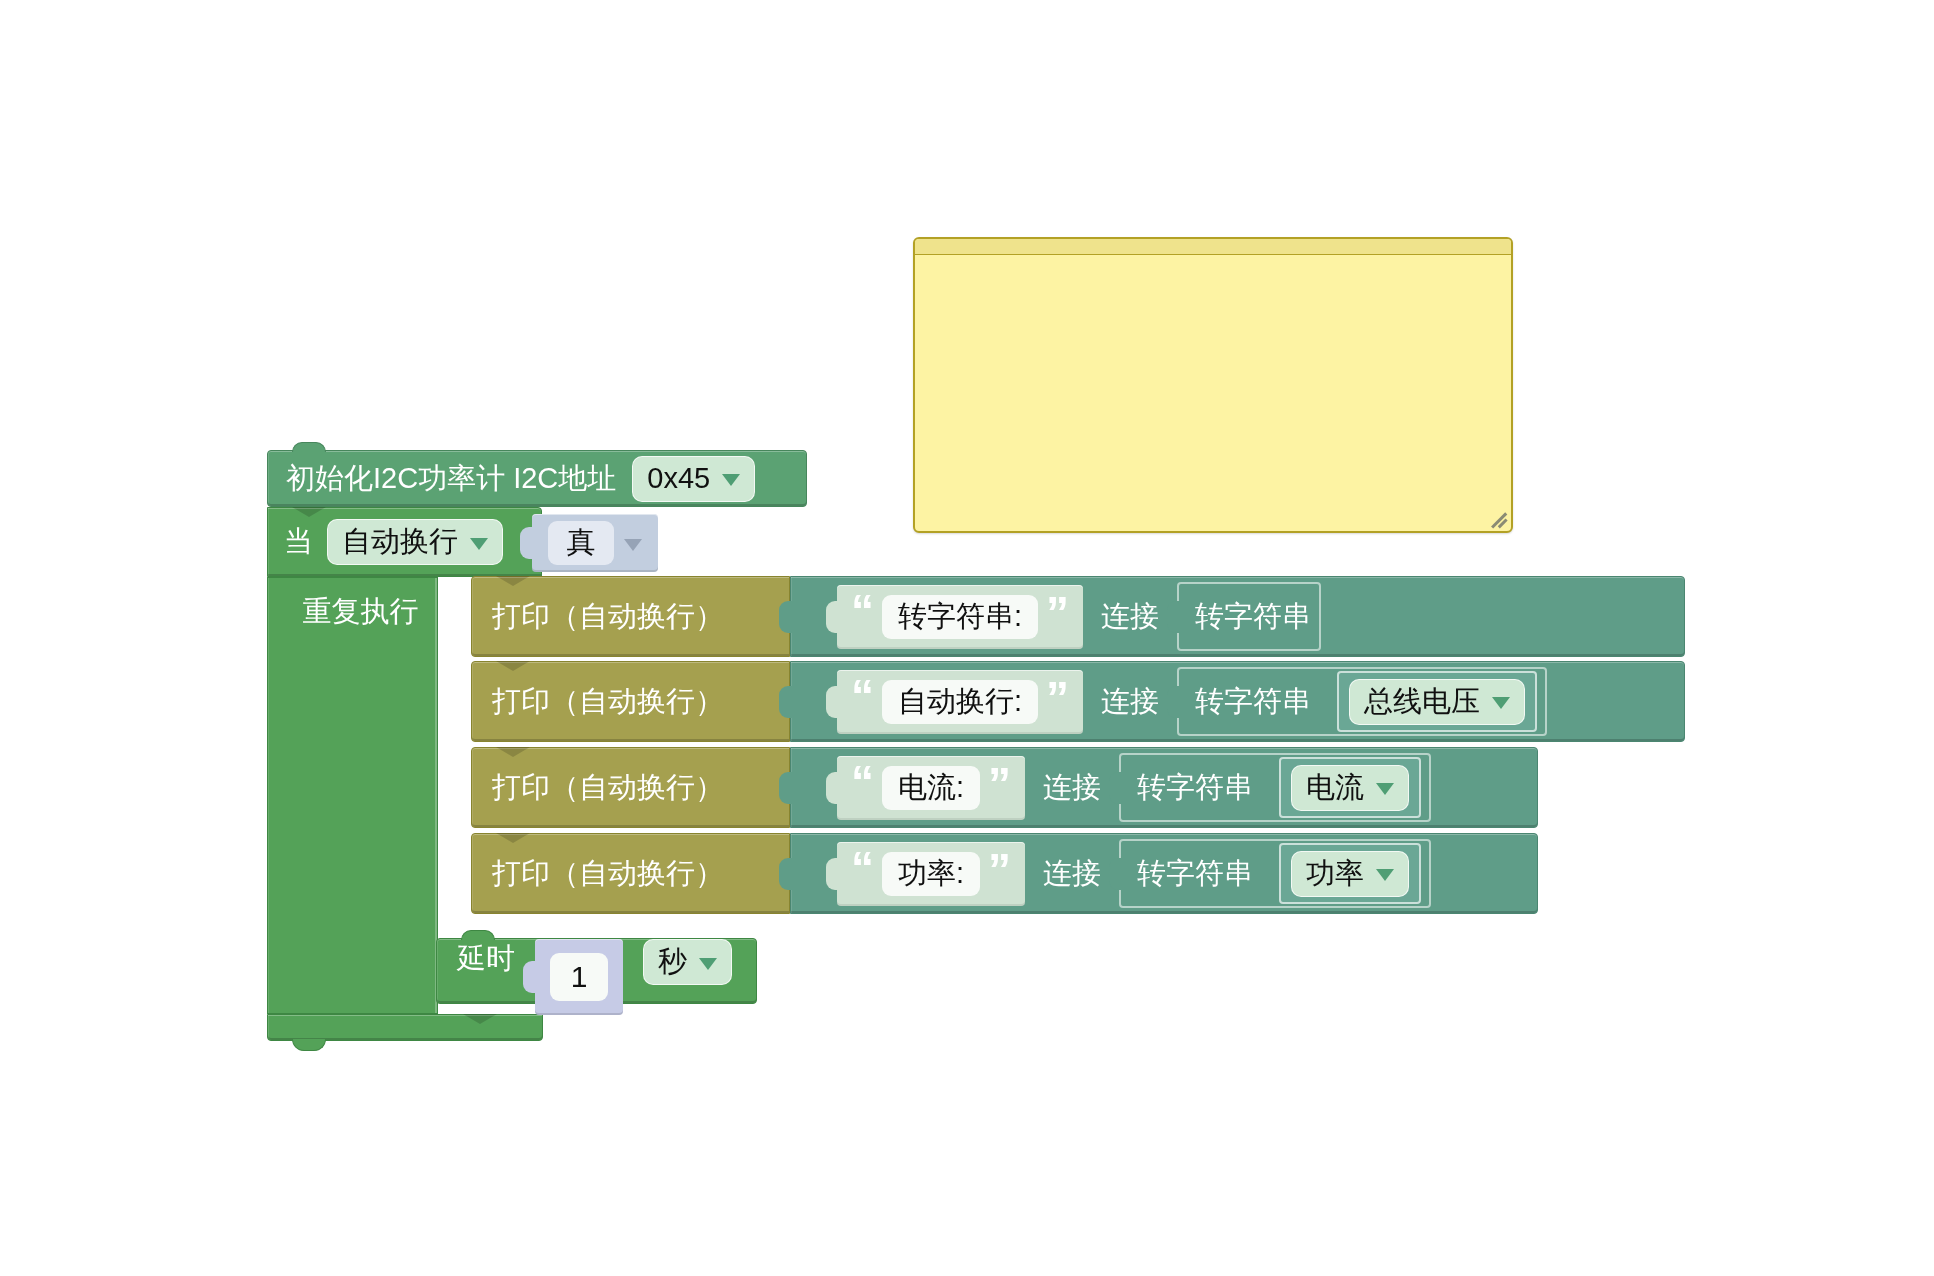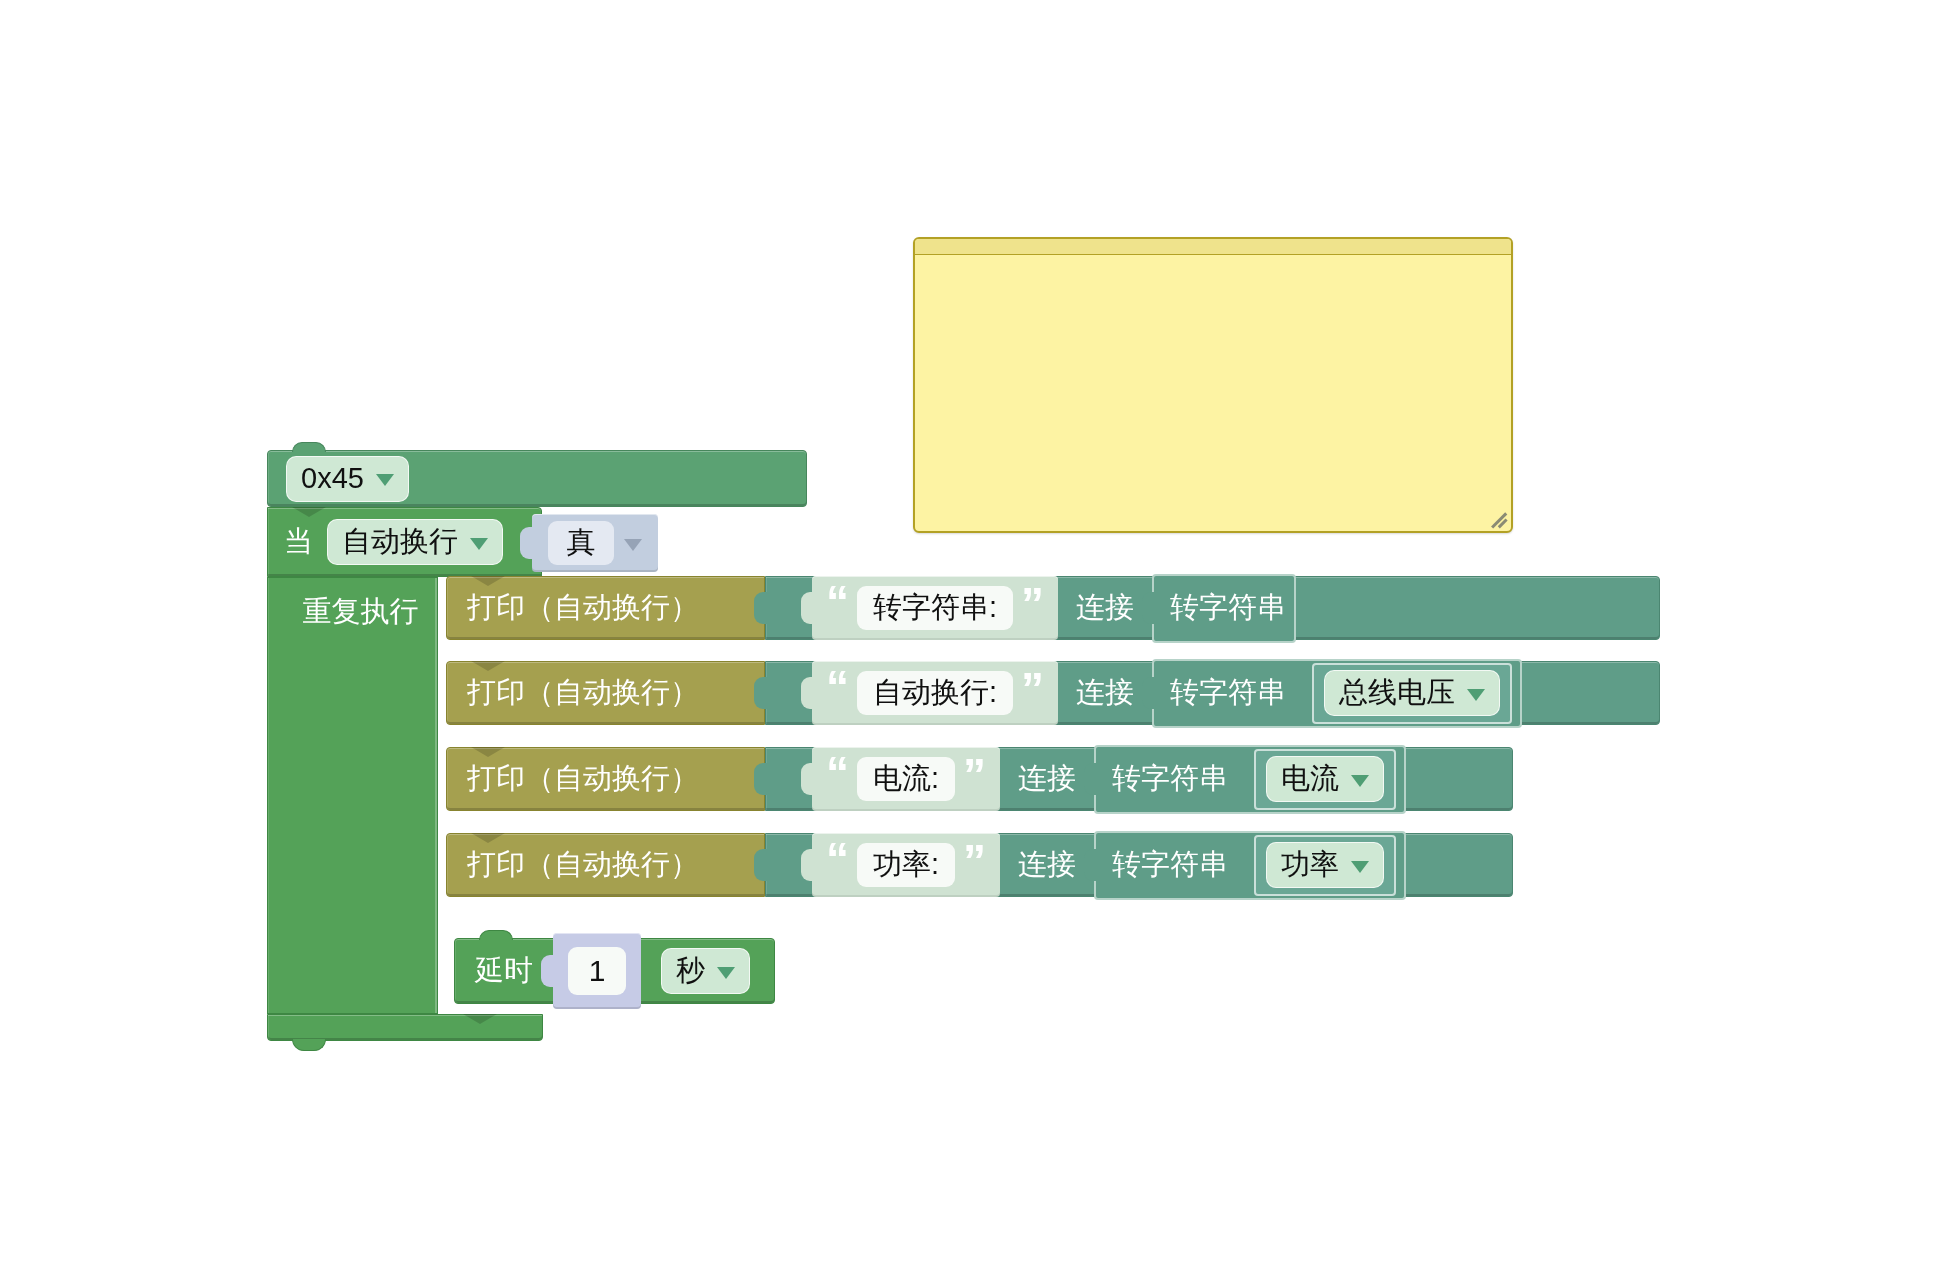--- a/index.html
+++ b/index.html
@@ -59,21 +59,21 @@
               border-radius:0 0 0 0; padding:14px 0 0 16px; }
   .foot     { left:267px; top:1014px; width:276px; height:27px; border-radius:0 0 4px 4px; }
 
   .bool-blk { left:532px; top:514px; height:58px; display:inline-flex; align-items:center;
               gap:10px; padding:0 16px; background:var(--c-bool-bg); border-radius:4px;
               box-shadow: inset 0 1px 0 rgba(255,255,255,.5), inset 0 -2px 0 rgba(0,0,0,.12); }
   .bool-field { display:inline-flex; justify-content:center; align-items:center; min-width:66px;
                 height:44px; background:var(--c-bool-field); border-radius:9px;
                 color:#101010; font-size:29px; padding:0 10px; }
 
-  .stmt-row { left:430px; display:flex; align-items:stretch; height:64px;padding-left:16px; }
+  .stmt-row { left:455px; display:flex; align-items:stretch; height:81px;padding-left:16px; }
   .print-cmd { width:319px; display:flex; align-items:center; padding-left:20px;
                border-radius:4px 0 0 4px; position:relative; white-space:nowrap; }
   .join-blk { position:relative; display:flex; align-items:center; gap:18px;
               padding:0 22px 0 46px; border-radius:0 4px 4px 0; }
   .quote-blk { position:relative; display:flex; align-items:center; gap:8px; height:64px;
                background:var(--c-string-bg); border-radius:4px; padding:0 14px;
                box-shadow: inset 0 1px 0 rgba(255,255,255,.6), inset 0 -2px 0 rgba(0,0,0,.08); }
   .qmark { color:#fff; font-size:46px; font-weight:bold; line-height:1; }
   .q-open  { transform:translateY(-6px); }
   .q-close { transform:translateY(-4px); }
@@ -81,41 +81,42 @@
             background:var(--c-field-white); border-radius:9px; padding:0 16px;
             color:#101010; font-size:29px; white-space:nowrap; }
   .join-label { white-space:nowrap; }
   .tostr-blk { position:relative; display:flex; align-items:center; gap:16px; height:69px;
                background:var(--c-teal); border:2px solid rgba(255,255,255,.55);
                border-radius:4px; padding:0 8px 0 16px; white-space:nowrap; }
   .var-blk { position:relative; display:flex; align-items:center; height:61px;
              background:var(--c-teal-light); border:2px solid rgba(255,255,255,.65);
              border-radius:4px; padding:0 10px; margin-left:10px; }
 
-  .delay-blk { left:454px; top:938px; height:66px; display:inline-flex; align-items:center;
+  .delay-blk { left:436px; top:938px; height:66px; display:inline-flex; 
                gap:20px; padding:0 24px 0 20px; border-radius:4px; position:absolute; }
   .num-blk { position:relative; display:inline-flex; justify-content:center; align-items:center;
              width:88px; height:76px; background:var(--c-num-bg); border-radius:4px;
              box-shadow: inset 0 1px 0 rgba(255,255,255,.5), inset 0 -2px 0 rgba(0,0,0,.12); }
   .num-field { display:inline-flex; justify-content:center; align-items:center; width:58px; height:48px;
                background:var(--c-field-white); border-radius:9px; color:#101010; font-size:30px; }
 </style>
 </head>
 <body>
 
 <div class="abs note">
   <div class="note-header"></div>
   <div class="note-resize">
       <span></span>
       <span></span>
     </div>
 </div>
 
 <div class="abs block init init-blk">
   <div class="hump-top" style="left:24px; background:var(--c-sage-green); border:1px solid var(--c-sage-dark); border-bottom:none;"></div>
+  <span>初始化I2C功率计 I2C地址</span>
   <span class="pill">
     <span>0x45</span>
     <i class="tri-green"></i>
   </span>
 </div>
 
 <div class="abs block green when-row">
   <div class="vnotch" style="left:24px;"></div>
   <span>当</span>
   <span class="pill">

